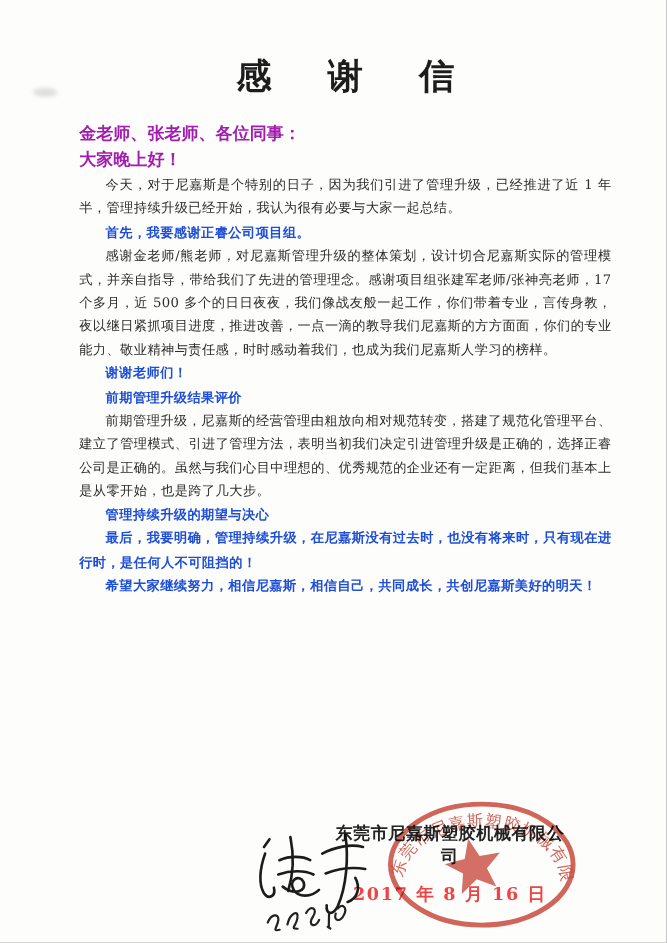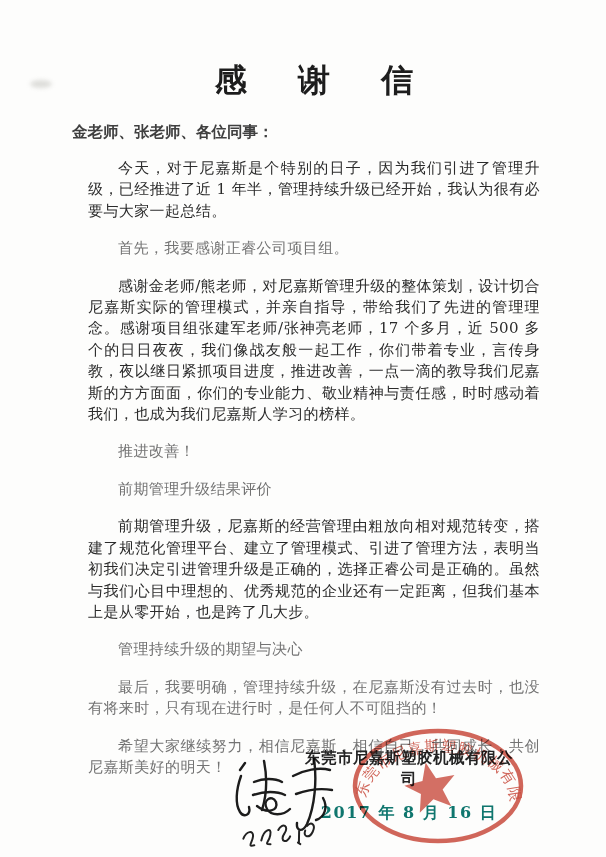--- a/index.html
+++ b/index.html
@@ -9,47 +9,47 @@
     margin:0 auto;
     background:#fdfdfc;
     overflow:hidden;
     font-family:"DejaVu Serif", serif;
     color:#2b2b2b;
   }
   .content{
     padding:44px 50px 0 72px;
   }
   .title{
-    margin:15px 0 18px 0;
+    margin:4px 0 18px 0;
     text-align:center;
     font-family:"DejaVu Sans", sans-serif;
     font-weight:800;
     font-size:32px;
     letter-spacing:20px;
     padding-left:20px; 
     color:#1d1d1d;
   }
   .salutation,.greeting{
     font-weight:700;
     font-size:15.5px;
     line-height:21px;
     margin:0 0 3px 0;
-    color:#404040;
+    color:#a21caf;
   }
   .body p{
-    margin:16px;
-    font-size:15px;
+    margin:0;
+    font-size:12px;
     line-height:21.4px;
     letter-spacing:0.4px;
     text-indent:2em;
     text-align:justify;
   }
   .body p.bold{
-    font-weight:400;
-    color:#737373;
+    font-weight:700;
+    color:#1d4ed8;
   }
   .smudge{
     position:absolute;left:30px;top:80px;width:22px;height:8px;
     background:#c9c9c4;border-radius:50%;filter:blur(2px);opacity:.6;
   }
   .sign-block{
     position:absolute;
     left:298px;top:748px;width:222px;
     text-align:center;
     z-index:1;
@@ -58,21 +58,21 @@
     font-weight:700;
     font-size:15.5px;
     letter-spacing:0.5px;
     color:#232323;
   }
   .date{
     margin-top:13px;
     font-weight:700;
     font-size:16px;
     letter-spacing:1.5px;
-    color:#0f766e;
+    color:#ef4444;
   }
   .stamp{
     position:absolute;
     left:349px;top:726px;
     width:178px;height:120px;
     z-index:2;
     mix-blend-mode:multiply;
     opacity:.92;
     filter:blur(0.3px);
   }
@@ -88,26 +88,27 @@
 <body>
 
 <div class="page">
 
   <div class="smudge"></div>
 
   <div class="content">
     <h1 class="title">感 谢 信</h1>
 
     <p class="salutation">金老师、张老师、各位同事：</p>
+    <p class="greeting">大家晚上好！</p>
 
     <div class="body">
       <p>今天，对于尼嘉斯是个特别的日子，因为我们引进了管理升级，已经推进了近 1 年半，管理持续升级已经开始，我认为很有必要与大家一起总结。</p>
       <p class="bold">首先，我要感谢正睿公司项目组。</p>
       <p>感谢金老师/熊老师，对尼嘉斯管理升级的整体策划，设计切合尼嘉斯实际的管理模式，并亲自指导，带给我们了先进的管理理念。感谢项目组张建军老师/张神亮老师，17 个多月，近 500 多个的日日夜夜，我们像战友般一起工作，你们带着专业，言传身教，夜以继日紧抓项目进度，推进改善，一点一滴的教导我们尼嘉斯的方方面面，你们的专业能力、敬业精神与责任感，时时感动着我们，也成为我们尼嘉斯人学习的榜样。</p>
-      <p class="bold">推进改善！</p>
+      <p class="bold">谢谢老师们！</p>
       <p class="bold">前期管理升级结果评价</p>
       <p>前期管理升级，尼嘉斯的经营管理由粗放向相对规范转变，搭建了规范化管理平台、建立了管理模式、引进了管理方法，表明当初我们决定引进管理升级是正确的，选择正睿公司是正确的。虽然与我们心目中理想的、优秀规范的企业还有一定距离，但我们基本上是从零开始，也是跨了几大步。</p>
       <p class="bold">管理持续升级的期望与决心</p>
       <p class="bold">最后，我要明确，管理持续升级，在尼嘉斯没有过去时，也没有将来时，只有现在进行时，是任何人不可阻挡的！</p>
       <p class="bold">希望大家继续努力，相信尼嘉斯，相信自己，共同成长，共创尼嘉斯美好的明天！</p>
 
     </div>
   </div>
 
   <div class="sign-block">

